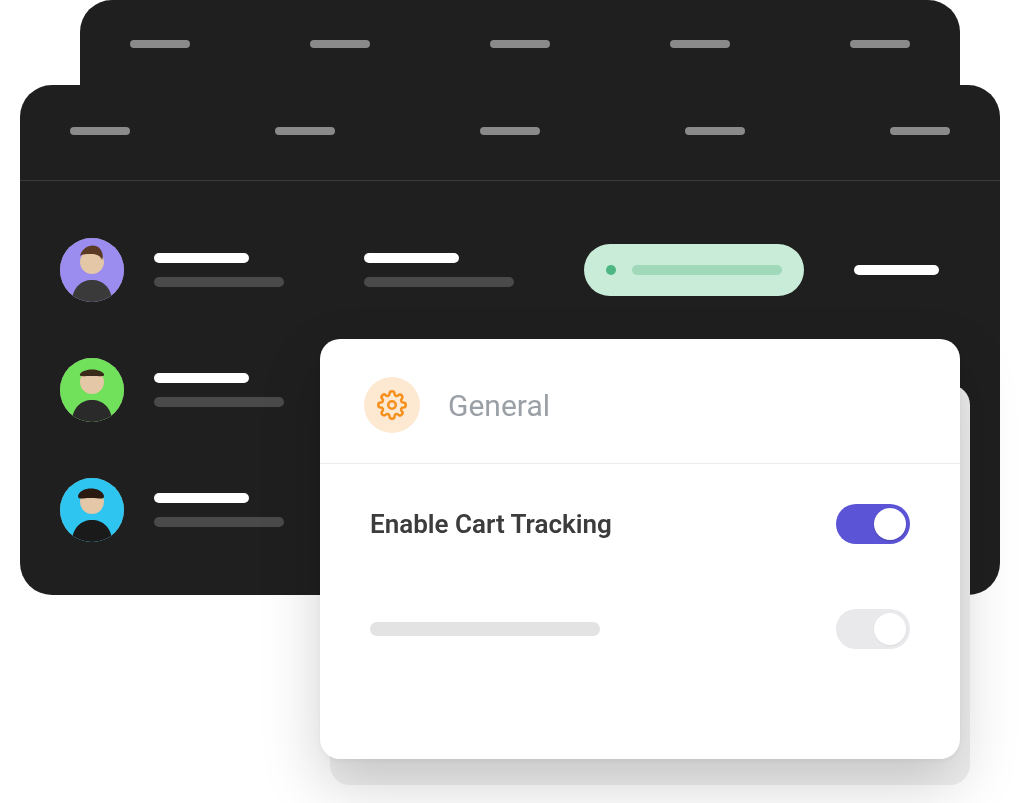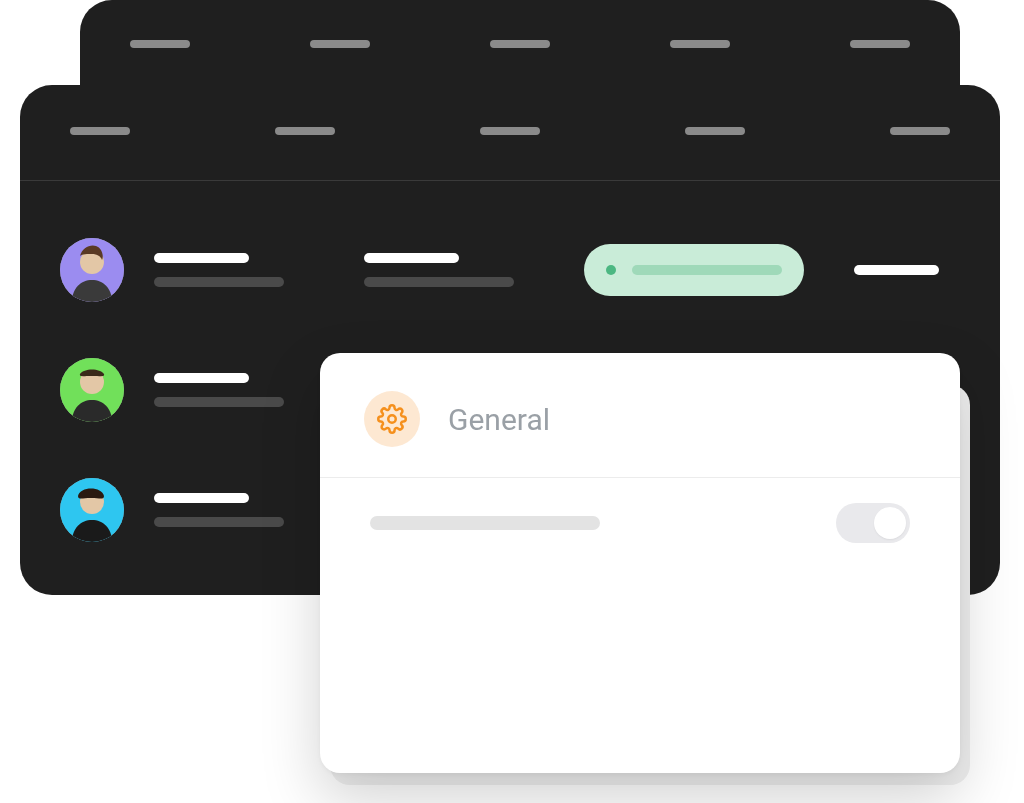--- a/index.html
+++ b/index.html
@@ -38,21 +38,21 @@
 .col2 .bar-white{width:95px;}
 .col2 .bar-grey{width:150px;}
 .col4 .bar-white{width:85px;}
 
 
 .chip{height:52px;border-radius:26px;background:#c9ecd8;display:flex;align-items:center;padding:0 22px;width:220px;box-sizing:border-box;}
 .chip .dot{width:10px;height:10px;border-radius:50%;background:#4cb782;margin-right:16px;flex:0 0 10px;}
 .chip .chip-bar{height:10px;background:#9fd9b9;border-radius:5px;flex:1;}
 
 
-.card{position:absolute;left:320px;top:353px;width:640px;height:420px;background:#fff;border-radius:20px;box-shadow:0 25px 60px rgba(0,0,0,.18),0 2px 4px rgba(0,0,0,.04);}
+.card{position:absolute;left:320px;top:339px;width:640px;height:420px;background:#fff;border-radius:20px;box-shadow:0 25px 60px rgba(0,0,0,.18),0 2px 4px rgba(0,0,0,.04);}
 .card-shadow{position:absolute;left:330px;top:385px;width:640px;height:400px;background:#f0f0f0;border-radius:20px;}
 
 .card-hdr{display:flex;align-items:center;padding:38px 44px 30px;}
 .gear-badge{width:56px;height:56px;border-radius:50%;background:#fde8d2;display:flex;align-items:center;justify-content:center;}
 .gear-badge svg{width:30px;height:30px;}
 .card-title{font-size:30px;font-weight:400;color:#9aa0a6;margin-left:28px;}
 
 .card-div{height:1px;background:#ececec;margin:0;}
 
 .setting{display:flex;align-items:center;justify-content:space-between;padding:0 50px;height:120px;}
@@ -170,20 +170,26 @@
       <span class="gear-badge">
         <svg viewBox="0 0 24 24" fill="none" stroke="#f5901d" stroke-width="2" stroke-linecap="round" stroke-linejoin="round">
           <circle cx="12" cy="12" r="3"></circle>
           <path d="M19.4 15a1.7 1.7 0 0 0 .34 1.87l.06.06a2 2 0 1 1-2.83 2.83l-.06-.06a1.7 1.7 0 0 0-1.87-.34 1.7 1.7 0 0 0-1 1.56V21a2 2 0 0 1-4 0v-.09a1.7 1.7 0 0 0-1-1.56 1.7 1.7 0 0 0-1.87.34l-.06.06a2 2 0 1 1-2.83-2.83l.06-.06a1.7 1.7 0 0 0 .34-1.87 1.7 1.7 0 0 0-1.56-1H3a2 2 0 0 1 0-4h.09a1.7 1.7 0 0 0 1.56-1 1.7 1.7 0 0 0-.34-1.87l-.06-.06a2 2 0 1 1 2.83-2.83l.06.06a1.7 1.7 0 0 0 1.87.34h0a1.7 1.7 0 0 0 1-1.56V3a2 2 0 0 1 4 0v.09a1.7 1.7 0 0 0 1 1.56h0a1.7 1.7 0 0 0 1.87-.34l.06-.06a2 2 0 1 1 2.83 2.83l-.06.06a1.7 1.7 0 0 0-.34 1.87v0a1.7 1.7 0 0 0 1.56 1H21a2 2 0 0 1 0 4h-.09a1.7 1.7 0 0 0-1.56 1z"></path>
         </svg>
       </span>
       <span class="card-title">General</span>
     </div>
     <div class="card-div"></div>
 
+    <div class="setting">
+      <span class="setting-label">Enable Cart Tracking</span>
+      <div class="toggle on">
+        <span class="knob"></span>
+      </div>
+    </div>
 
     <div class="setting" style="height:90px">
       <span class="setting-skel"></span>
       <div class="toggle off">
         <span class="knob"></span>
       </div>
     </div>
   </div>
 
 </div>

